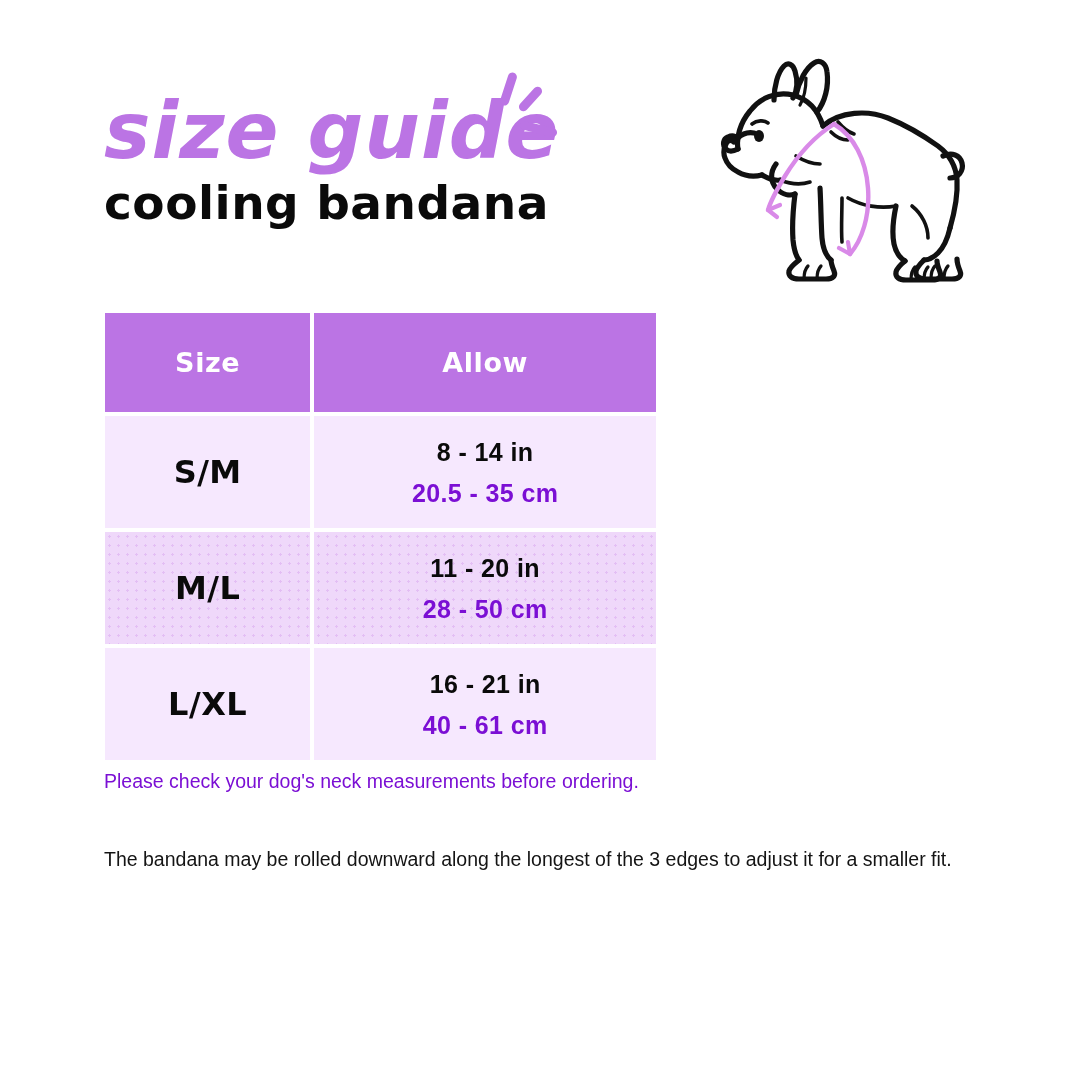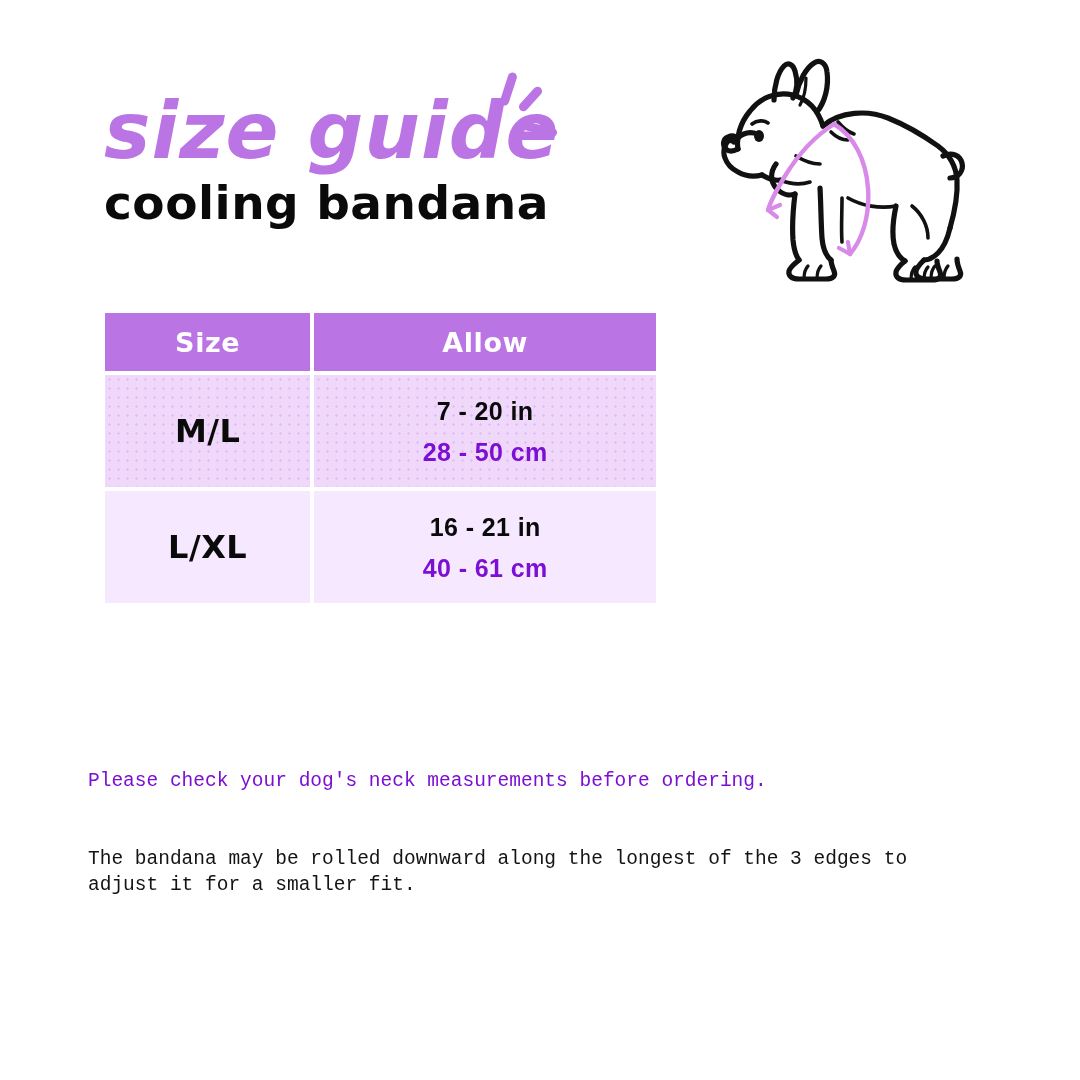--- a/index.html
+++ b/index.html
@@ -89,21 +89,21 @@
   .size-table th,
   .size-table td {
     padding: 0;
     margin: 0;
     text-align: center;
     vertical-align: middle;
   }
   .size-table th {
     background: #bb74e4;
     color: #ffffff;
-    height: 58px;
+    height: 99px;
     font-family: "DejaVu Sans", sans-serif;
     font-weight: 700;
     font-size: 27px;
     letter-spacing: 0.6px;
   }
   .col-size  { width: 208px; }
   .col-neck  { width: 347px; }
 
   .size-table tbody td {
     height: 112px;
@@ -135,24 +135,24 @@
     font-size: 25px;
     color: #7b0fd4;
     letter-spacing: 0.4px;
     line-height: 34px;
     margin-top: 7px;
   }
 
   
   .notes {
     position: absolute;
-    left: 88px;
+    left: 104px;
     top: 768px;
     width: 880px;
-    font-family: Liberation Mono, monospace;
+    font-family: Liberation Sans, sans-serif;
     font-size: 19.5px;
     line-height: 26px;
     color: #141414;
   }
   .note-highlight {
     color: #7b0fd4;
   }
   .note-para {
     margin: 0;
   }
@@ -249,24 +249,31 @@
 </div>
 
 <table class="size-table">
   <thead>
     <tr>
       <th class="col-size">Size</th>
       <th class="col-neck">Allow</th>
     </tr>
   </thead>
   <tbody>
+    <tr class="row-a">
+      <td class="cell-size">S/M</td>
+      <td>
+        <div class="meas-in">8 - 14 in</div>
+        <div class="meas-cm">20.5 - 35 cm</div>
+      </td>
+    </tr>
     <tr class="row-b">
       <td class="cell-size">M/L</td>
       <td>
-        <div class="meas-in">7 - 20 in</div>
+        <div class="meas-in">11 - 20 in</div>
         <div class="meas-cm">28 - 50 cm</div>
       </td>
     </tr>
     <tr class="row-a">
       <td class="cell-size">L/XL</td>
       <td>
         <div class="meas-in">16 - 21 in</div>
         <div class="meas-cm">40 - 61 cm</div>
       </td>
     </tr>

